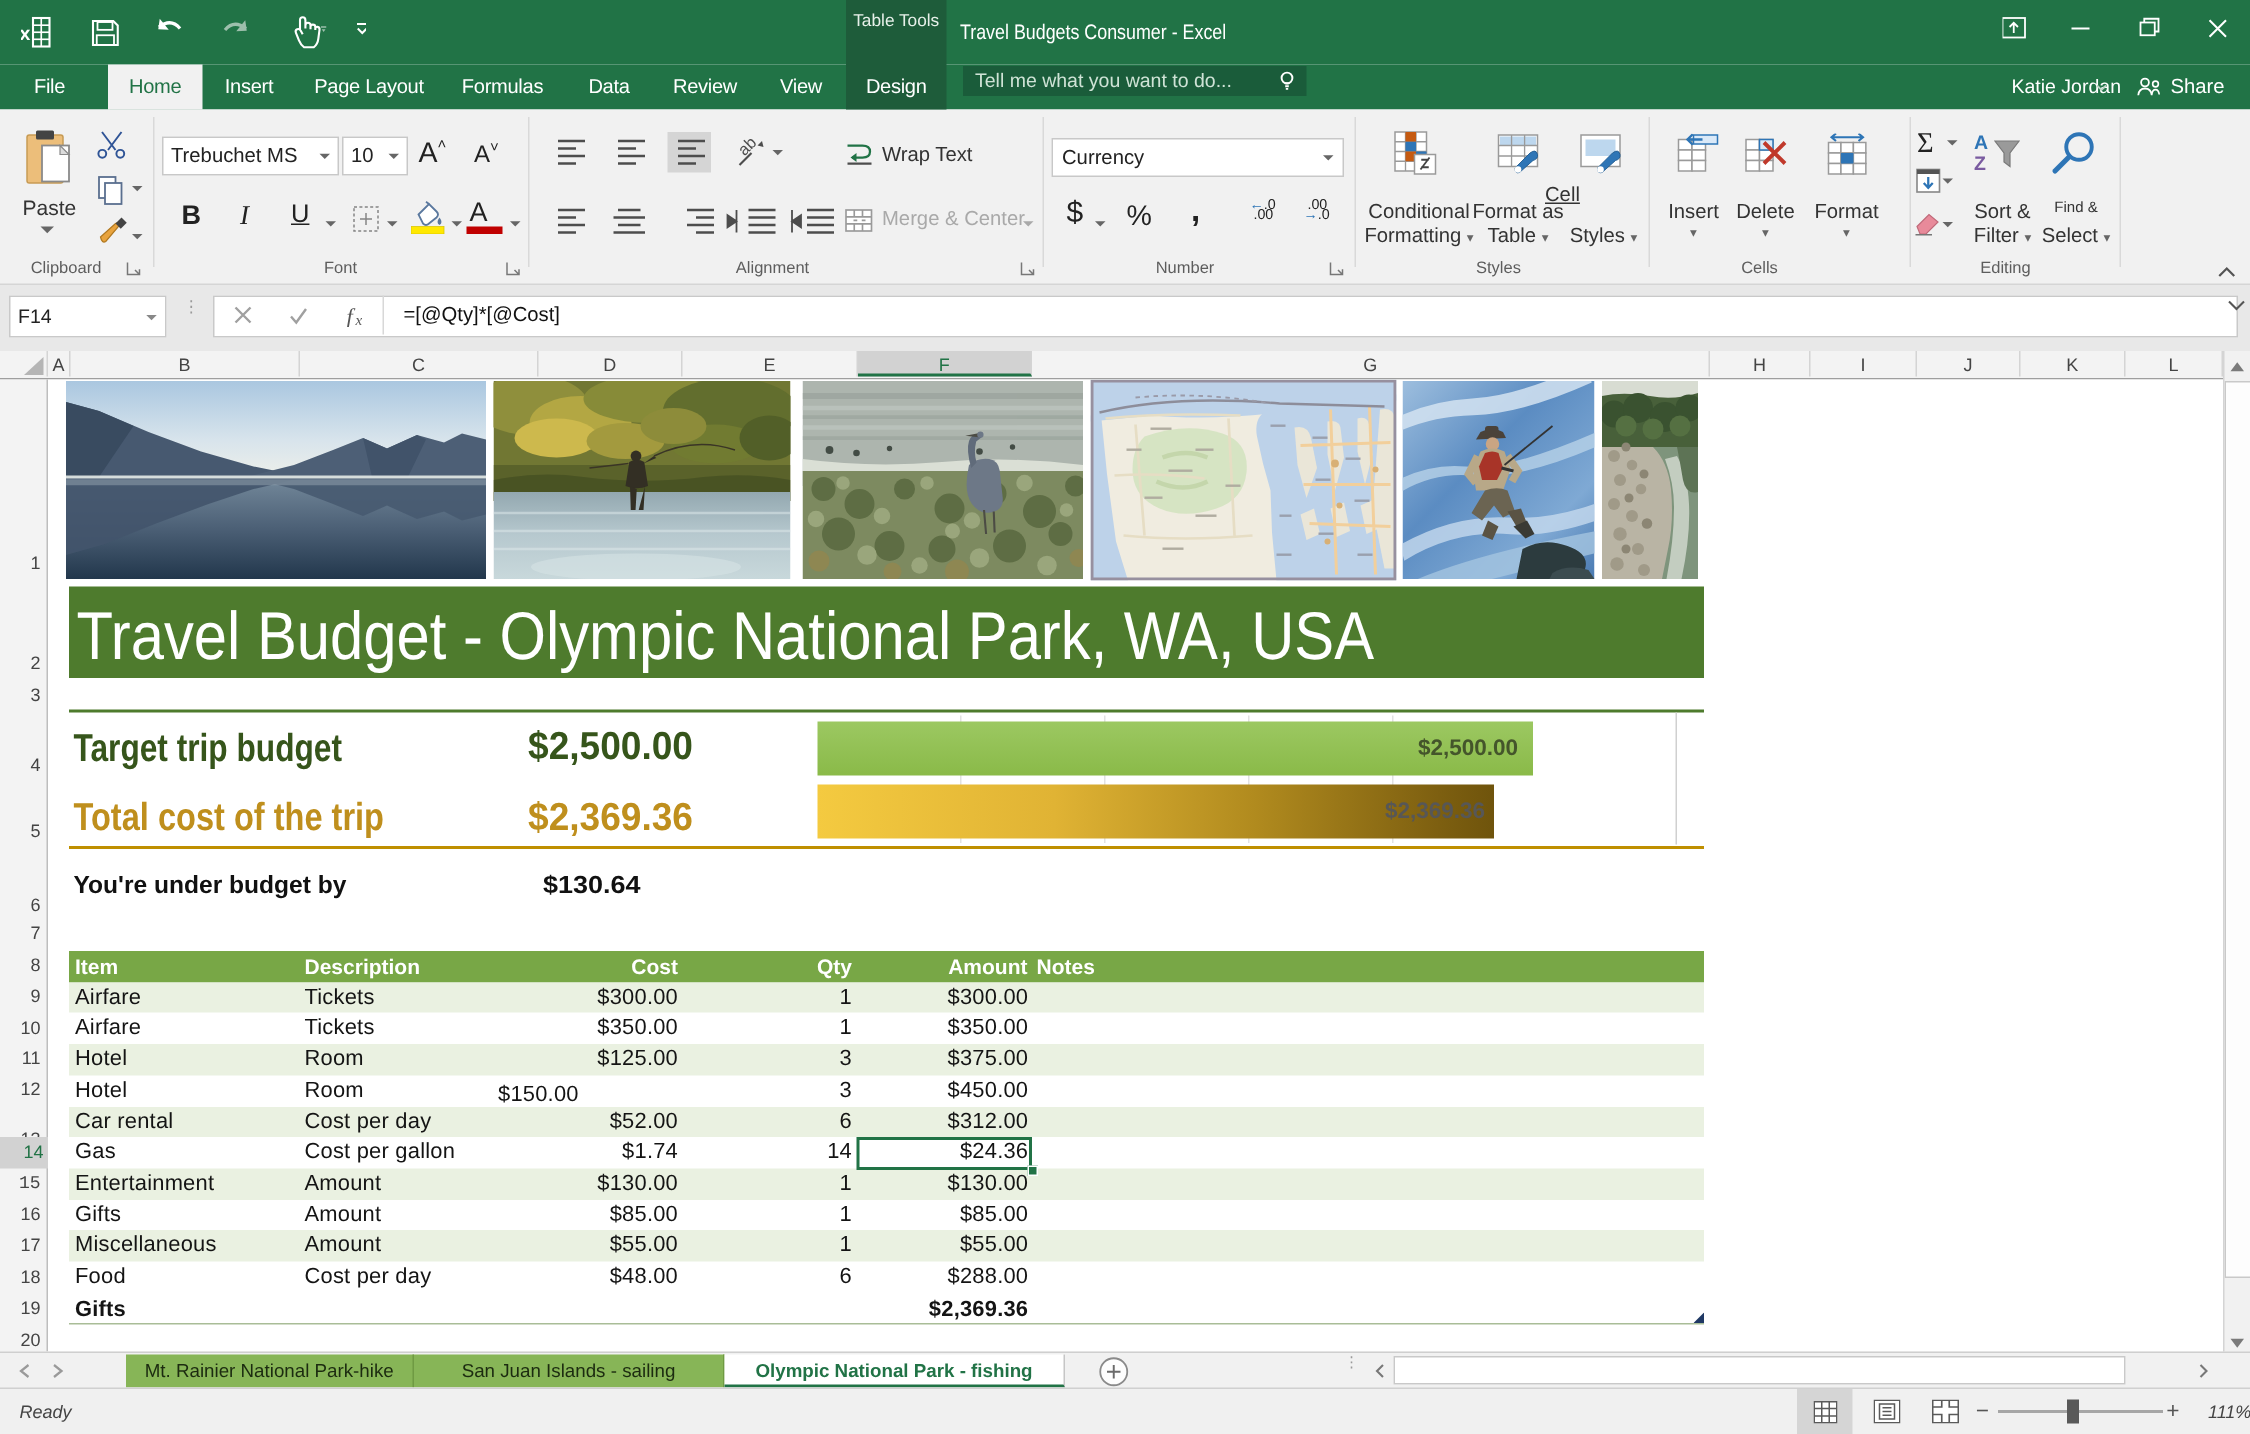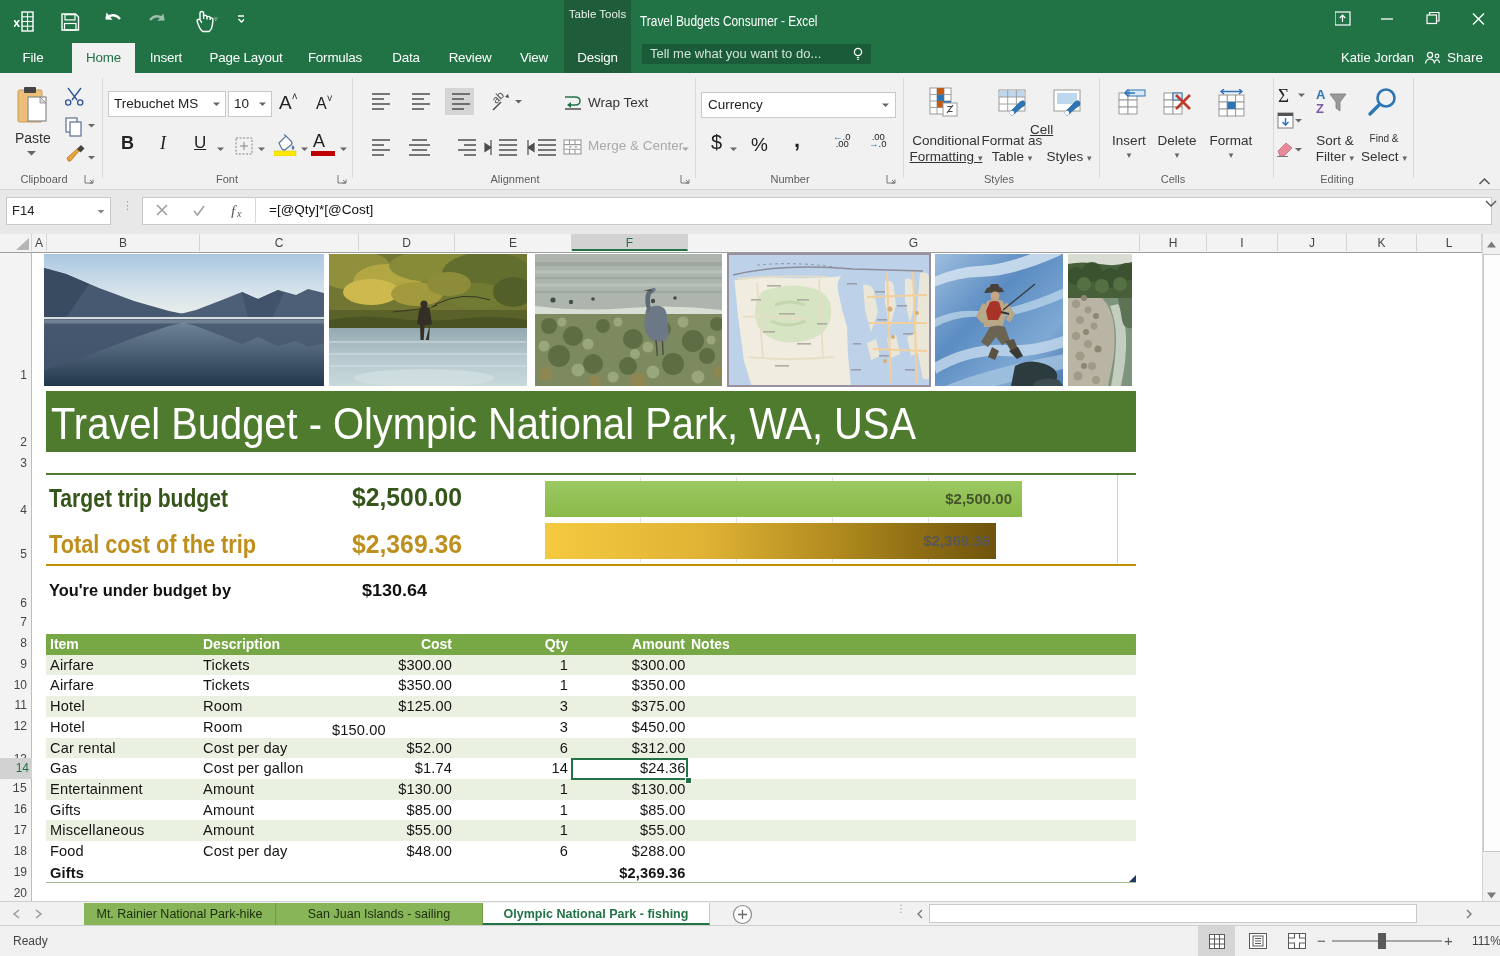--- a/index.html
+++ b/index.html
@@ -19,21 +19,21 @@
   #colhead{left:0;top:234px;width:1482px;height:18px;background:#f3f3f3;border-bottom:1px solid #9e9e9e;}
   .ch{position:absolute;top:0;height:17px;line-height:18px;text-align:center;font-size:12px;color:#444;border-right:1px solid #d4d4d4;}
   #rowhead{left:0;top:253px;width:31px;height:648px;background:#f3f3f3;border-right:1px solid #bdbdbd;}
   .rh{position:absolute;right:4px;width:24px;text-align:right;font-size:12px;color:#444;}
   
   #grid{left:32px;top:253px;width:1450px;height:648px;background:#fff;overflow:hidden;}
   .cell{position:absolute;font-size:14.6px;letter-spacing:0.15px;color:#141414;line-height:20px;}
   
   #vsb{left:1482px;top:234px;width:18px;height:672px;background:#f1f1f1;border-left:1px solid #d4d4d4;}
   #sheettabs{left:0;top:901px;width:1500px;height:24px;background:#f1f1f1;border-top:1px solid #cfcfcf;}
-  #statusbar{left:0;top:925px;width:1500px;height:31px;background:#f0f0f0;border-top:1px solid #d0d0d0;font-size:12px;color:#444;}
+  #statusbar{left:0;top:925px;width:1500px;height:31px;background:#f0f0f0;border-top:1px solid #d0d0d0;font-size:12px;color:#444;font-style:italic;}
   .stab{position:absolute;top:1px;height:22px;line-height:22px;font-size:12.5px;text-align:center;}
 </style>
 </head>
 <body>
 
 <div class="abs" id="titlebar"></div>
 <div class="abs" id="ctx"></div>
 <div class="abs" style="left:564px;top:8px;width:67px;height:20px;color:#e7f0e9;font-size:11.5px;text-align:center;z-index:3;">Table Tools</div>
 <div class="abs" style="left:640px;top:13px;width:300px;color:#fff;font-size:14px;transform:scaleX(0.85);transform-origin:0 0;white-space:nowrap;">Travel Budgets Consumer - Excel</div>
 
@@ -270,21 +270,21 @@
     </g>
   <path d="M1 7.5 h21 M1 14 h21 M1 20.5 h21 M8 1 v26 M15 1 v26" stroke="#9a9a9a" stroke-width="0.9" fill="none"></path>
   <rect x="8" y="1" width="7" height="6.5" fill="#c55a11"></rect>
   <rect x="8" y="7.5" width="7" height="6.5" fill="#2e75b6"></rect>
   <rect x="8" y="14" width="7" height="6.5" fill="#c55a11"></rect>
   <rect x="15" y="14" width="7" height="6.5" fill="#2e75b6"></rect>
   <rect x="14" y="16" width="14" height="13" fill="#fff" stroke="#9a9a9a" stroke-width="1"></rect>
   <path d="M18 26 l6 -8 M18.5 19.5 h5 M18.5 24.5 h5" stroke="#444" stroke-width="1.2"></path>
 </svg>
 <div class="abs" style="left:904px;top:133px;width:84px;text-align:center;font-size:13.5px;color:#333;">Conditional</div>
-<div class="abs" style="left:904px;top:149px;width:84px;text-align:center;font-size:13.5px;color:#333;text-decoration:underline;">Formatting <span style="font-size:9px;color:#666;">▾</span></div>
+<div class="abs" style="left:904px;top:149px;width:84px;text-align:center;font-size:13.5px;color:#333;">Formatting <span style="font-size:9px;color:#666;">▾</span></div>
 <svg class="abs" style="left:998px;top:88px;" width="34" height="31" viewBox="0 0 34 31">
   <g fill="#fff" stroke="#9a9a9a" stroke-width="1">
       <rect x="1" y="2" width="26" height="21"></rect>
     </g>
   <rect x="2" y="3" width="24" height="6" fill="#bdd7ee"></rect>
   <path d="M1 9 h26 M1 16 h26 M9.7 2 v21 M18.4 2 v21" stroke="#9a9a9a" stroke-width="0.9"></path>
   <path d="M12 24 l10 -10 q4 -3 5 1 q0.5 3 -3 4 l-9 8 q-3 1 -3 -3 Z" fill="#2e75b6" stroke="#1f5a8e" stroke-width="0.6"></path>
   <circle cx="14" cy="25" r="2.2" fill="#fff"></circle>
 </svg>
 <div class="abs" style="left:972px;top:133px;width:80px;text-align:center;font-size:13.5px;color:#333;">Format as</div>

